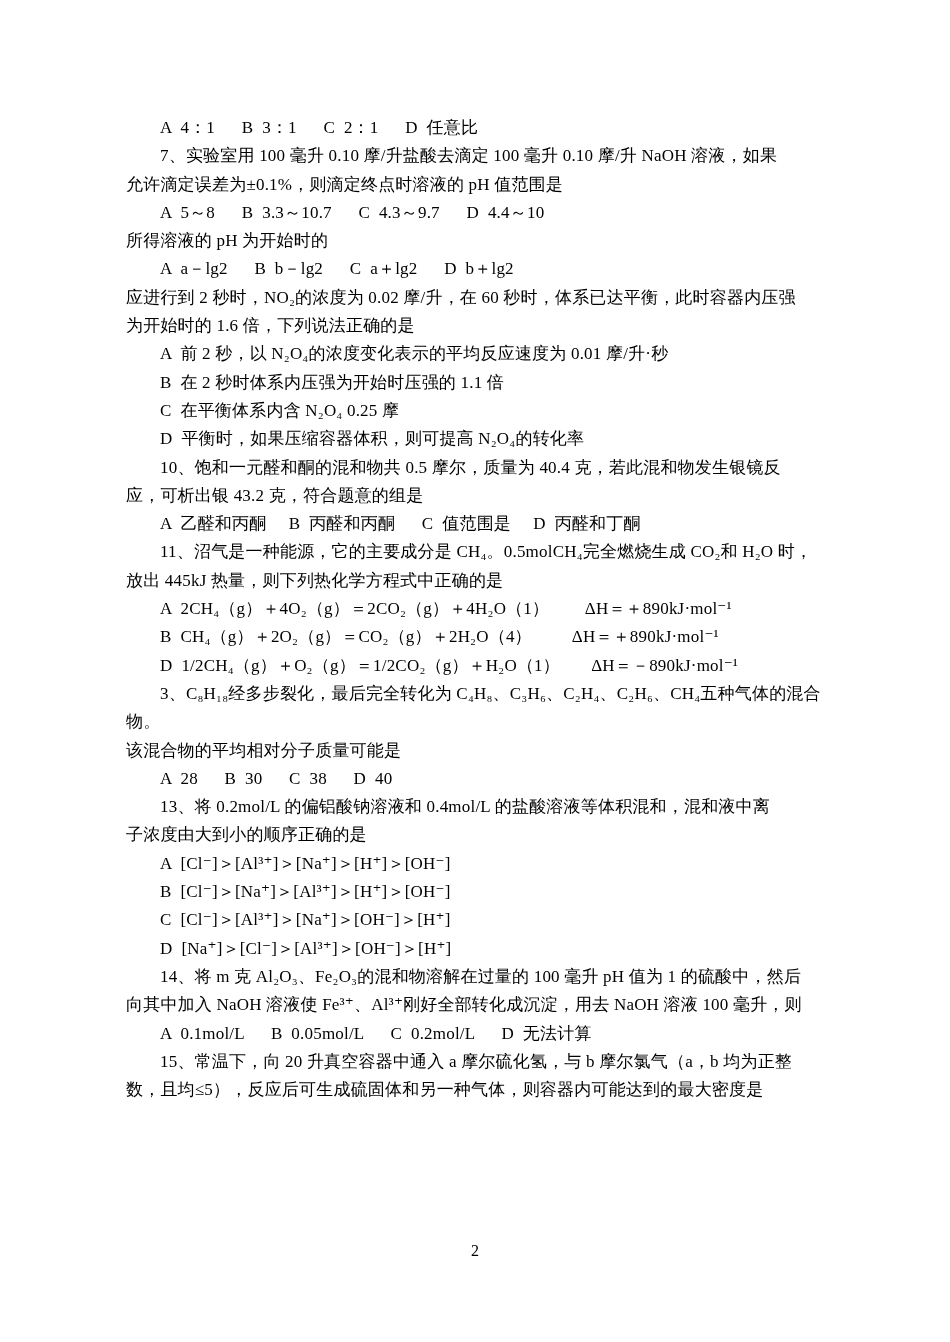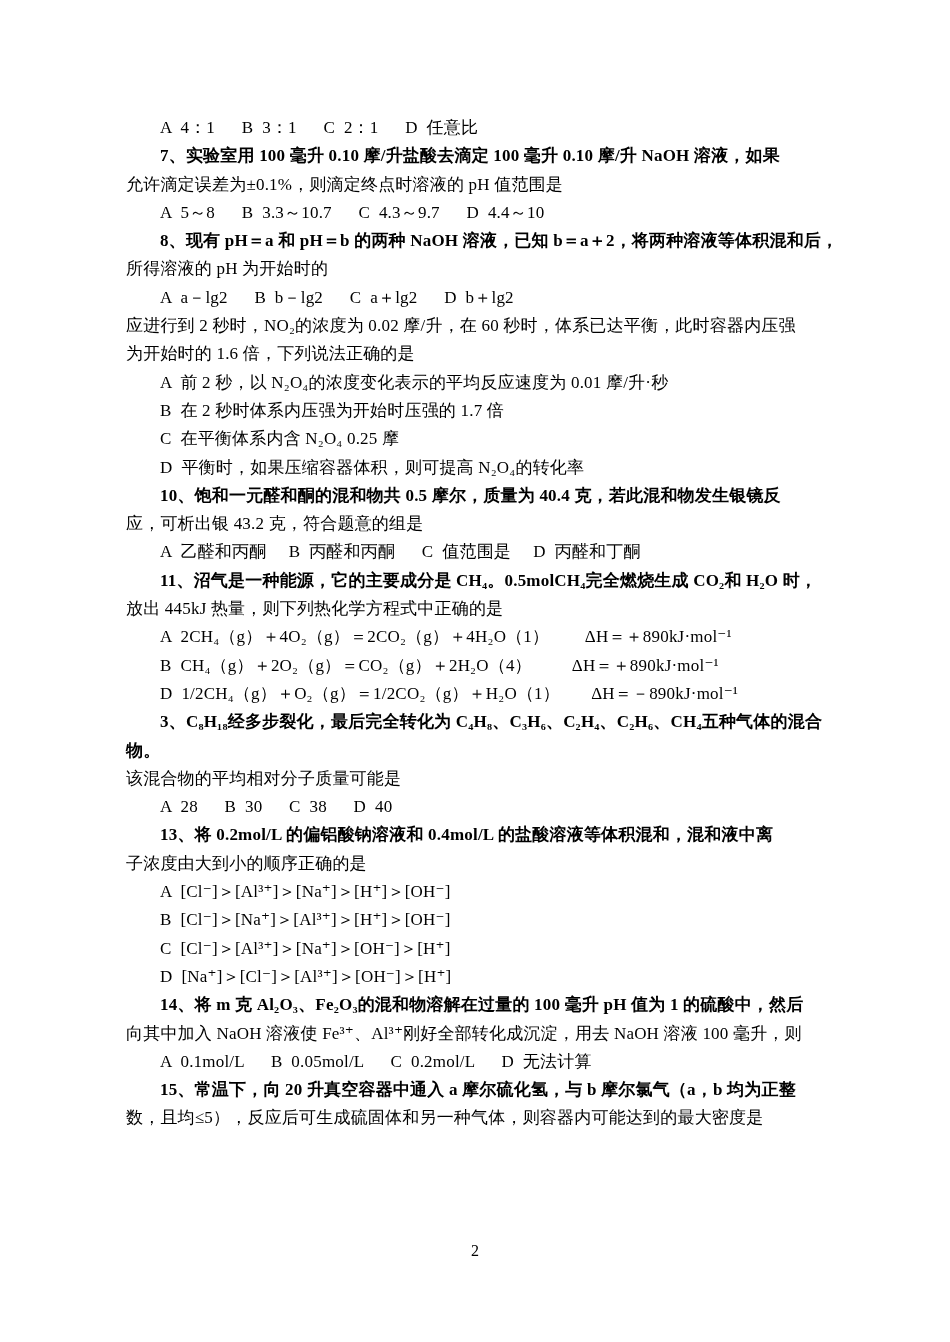--- a/index.html
+++ b/index.html
@@ -24,48 +24,47 @@
     width: 716px;
     margin-left: 8px;
   }
   .line {
     font-size: 17px;
     line-height: 28.3px;
     white-space: pre-wrap;
     word-break: break-all;
     letter-spacing: 0.2px;
   }
-  .line.q   { text-indent: 2em; font-weight: bold; }
+  .line.q   { text-indent: 2em; }
   .line.opt { text-indent: 2em; }
   .line.cont { text-indent: 0; }
   .page-footer {
     position: absolute;
     left: 0;
     right: 0;
     bottom: 82px;
     text-align: center;
     font-size: 16px;
   }
 </style>
 </head>
 <body>
 
 <div class="page">
   <div class="doc">
       <p class="line opt">A  4：1      B  3：1      C  2：1      D  任意比</p>
       <p class="line q">7、实验室用 100 毫升 0.10 摩/升盐酸去滴定 100 毫升 0.10 摩/升 NaOH 溶液，如果</p>
       <p class="line cont">允许滴定误差为±0.1%，则滴定终点时溶液的 pH 值范围是</p>
       <p class="line opt">A  5～8      B  3.3～10.7      C  4.3～9.7      D  4.4～10</p>
-      <p class="line q">8、现有 pH＝a 和 pH＝b 的两种 NaOH 溶液，已知 b＝a＋2，将两种溶液等体积混和后，</p>
       <p class="line cont">所得溶液的 pH 为开始时的</p>
       <p class="line opt">A  a－lg2      B  b－lg2      C  a＋lg2      D  b＋lg2</p>
       <p class="line cont">应进行到 2 秒时，NO₂的浓度为 0.02 摩/升，在 60 秒时，体系已达平衡，此时容器内压强</p>
       <p class="line cont">为开始时的 1.6 倍，下列说法正确的是</p>
       <p class="line opt">A  前 2 秒，以 N₂O₄的浓度变化表示的平均反应速度为 0.01 摩/升·秒</p>
-      <p class="line opt">B  在 2 秒时体系内压强为开始时压强的 1.7 倍</p>
+      <p class="line opt">B  在 2 秒时体系内压强为开始时压强的 1.1 倍</p>
       <p class="line opt">C  在平衡体系内含 N₂O₄ 0.25 摩</p>
       <p class="line opt">D  平衡时，如果压缩容器体积，则可提高 N₂O₄的转化率</p>
       <p class="line q">10、饱和一元醛和酮的混和物共 0.5 摩尔，质量为 40.4 克，若此混和物发生银镜反</p>
       <p class="line cont">应，可析出银 43.2 克，符合题意的组是</p>
       <p class="line opt">A  乙醛和丙酮     B  丙醛和丙酮      C  值范围是     D  丙醛和丁酮</p>
       <p class="line q">11、沼气是一种能源，它的主要成分是 CH₄。0.5molCH₄完全燃烧生成 CO₂和 H₂O 时，</p>
       <p class="line cont">放出 445kJ 热量，则下列热化学方程式中正确的是</p>
       <p class="line opt">A  2CH₄（g）＋4O₂（g）＝2CO₂（g）＋4H₂O（1）        ΔH＝＋890kJ·mol⁻¹</p>
       <p class="line opt">B  CH₄（g）＋2O₂（g）＝CO₂（g）＋2H₂O（4）         ΔH＝＋890kJ·mol⁻¹</p>
       <p class="line opt">D  1/2CH₄（g）＋O₂（g）＝1/2CO₂（g）＋H₂O（1）       ΔH＝－890kJ·mol⁻¹</p>

